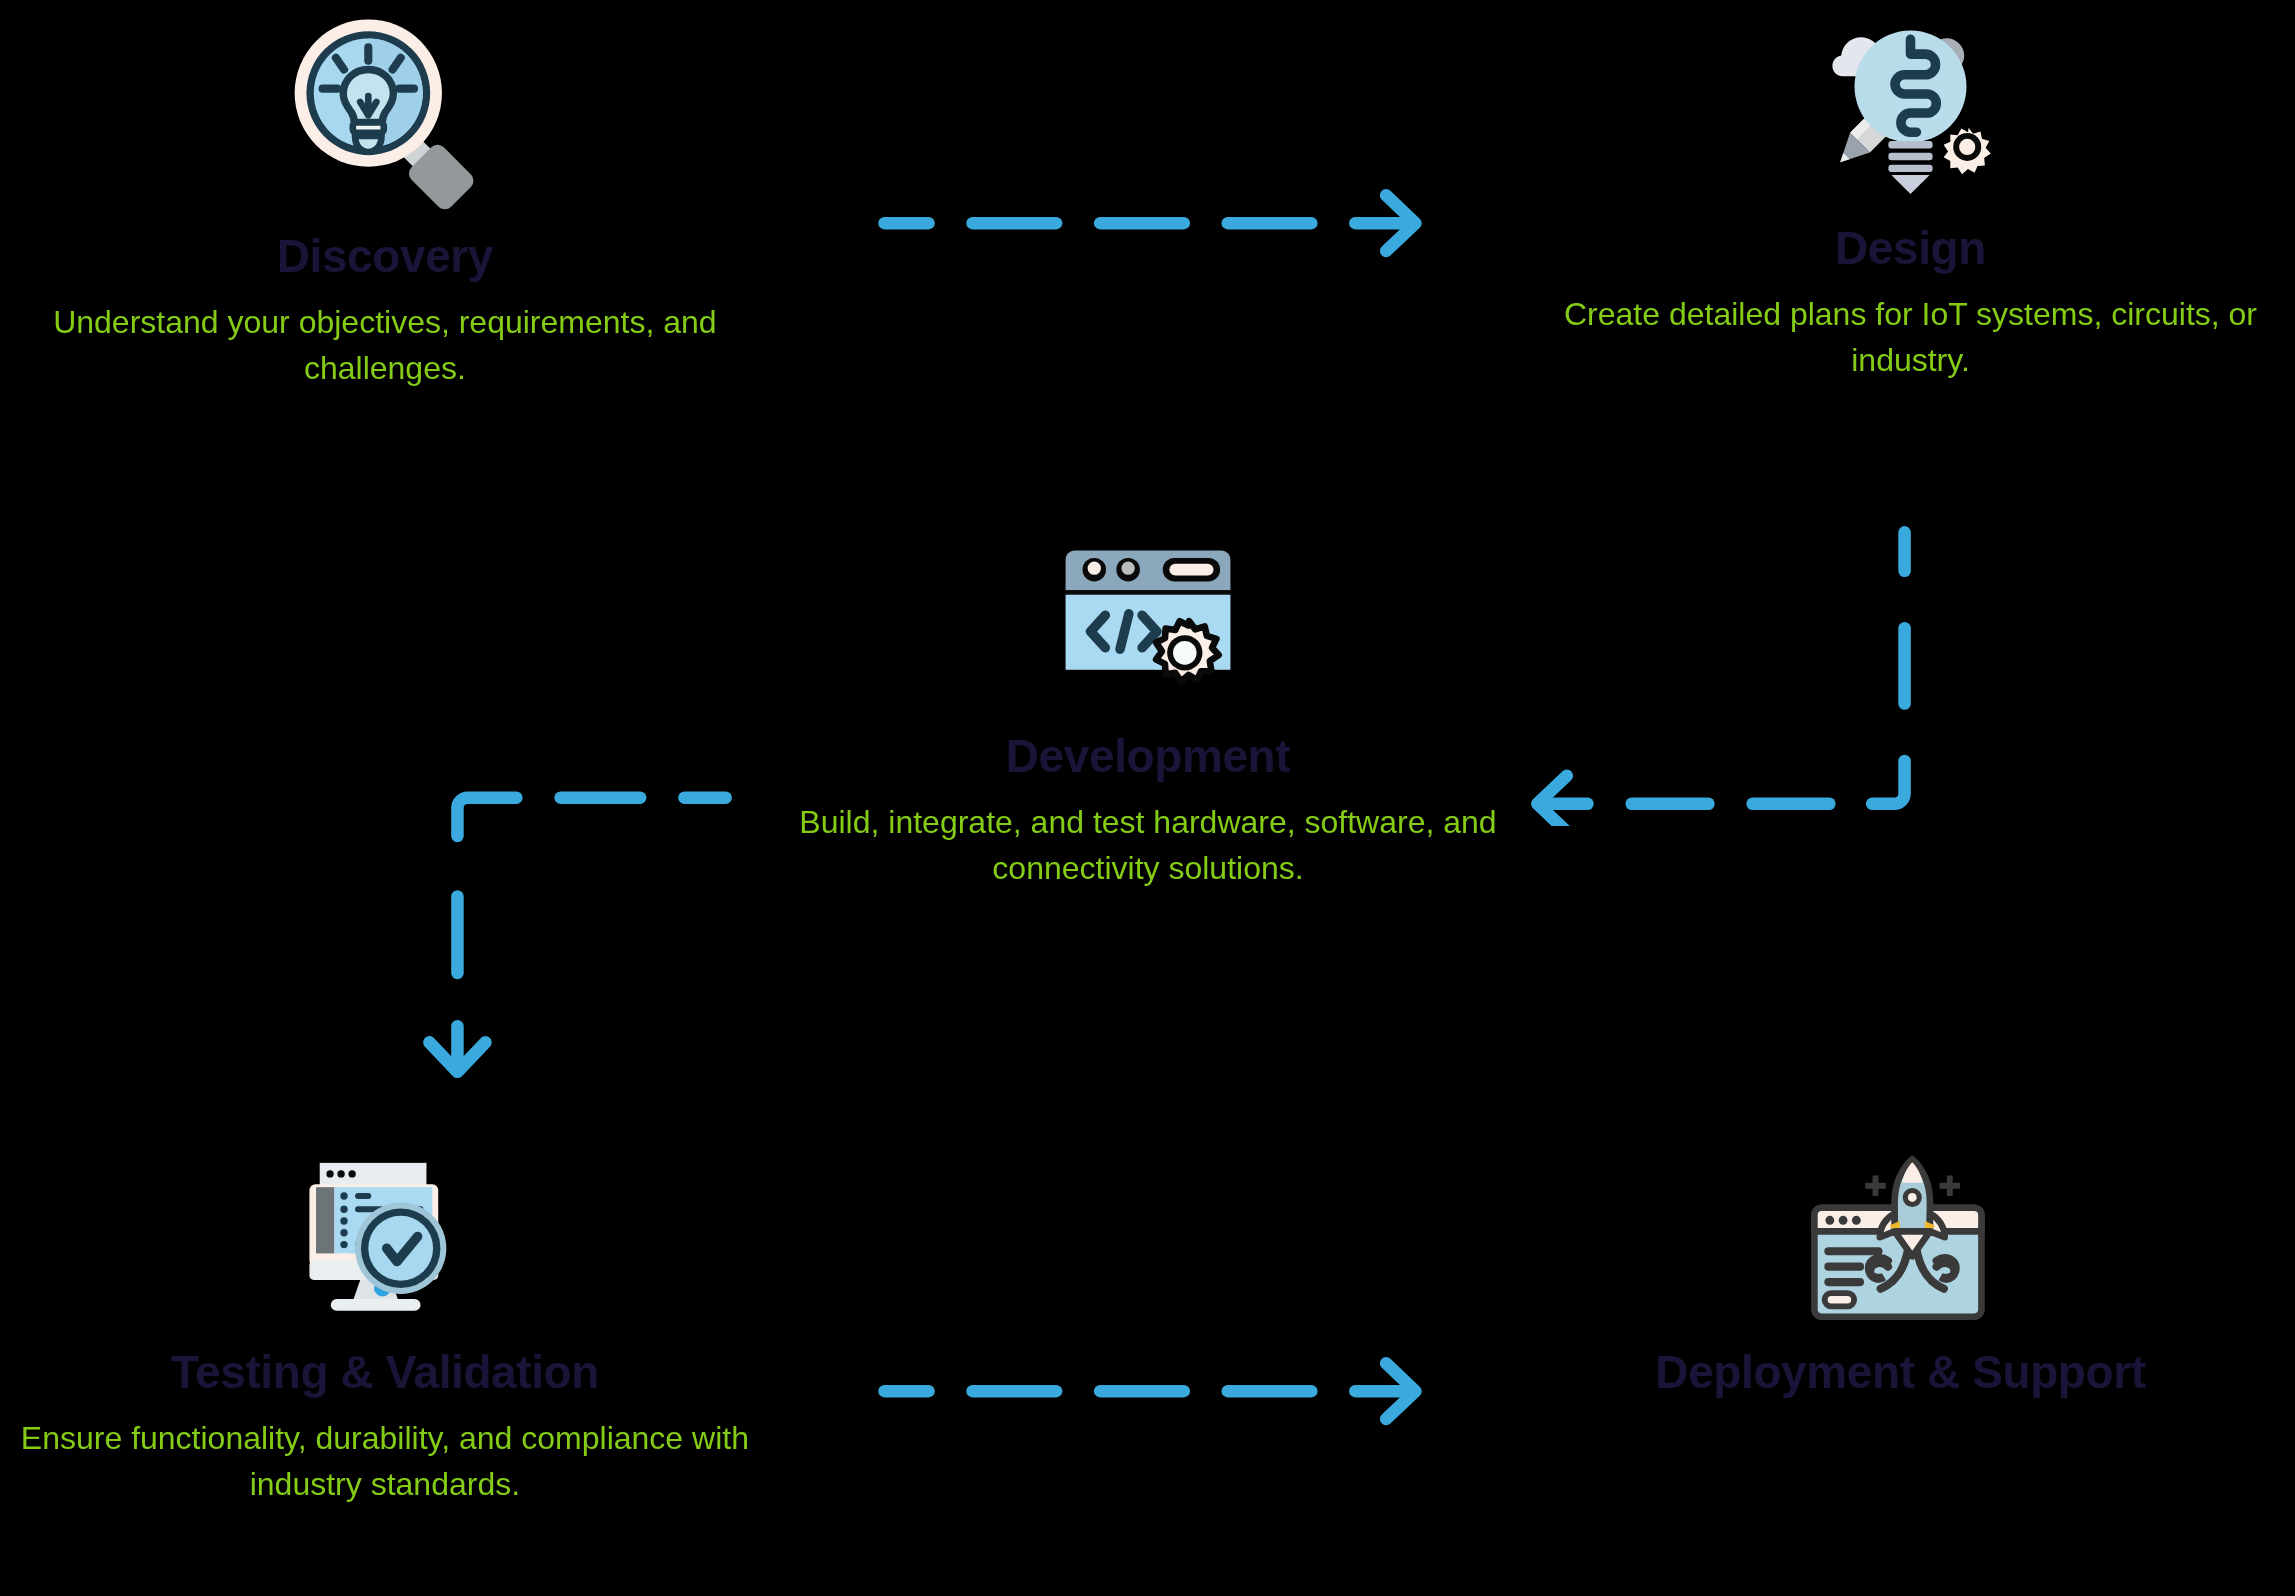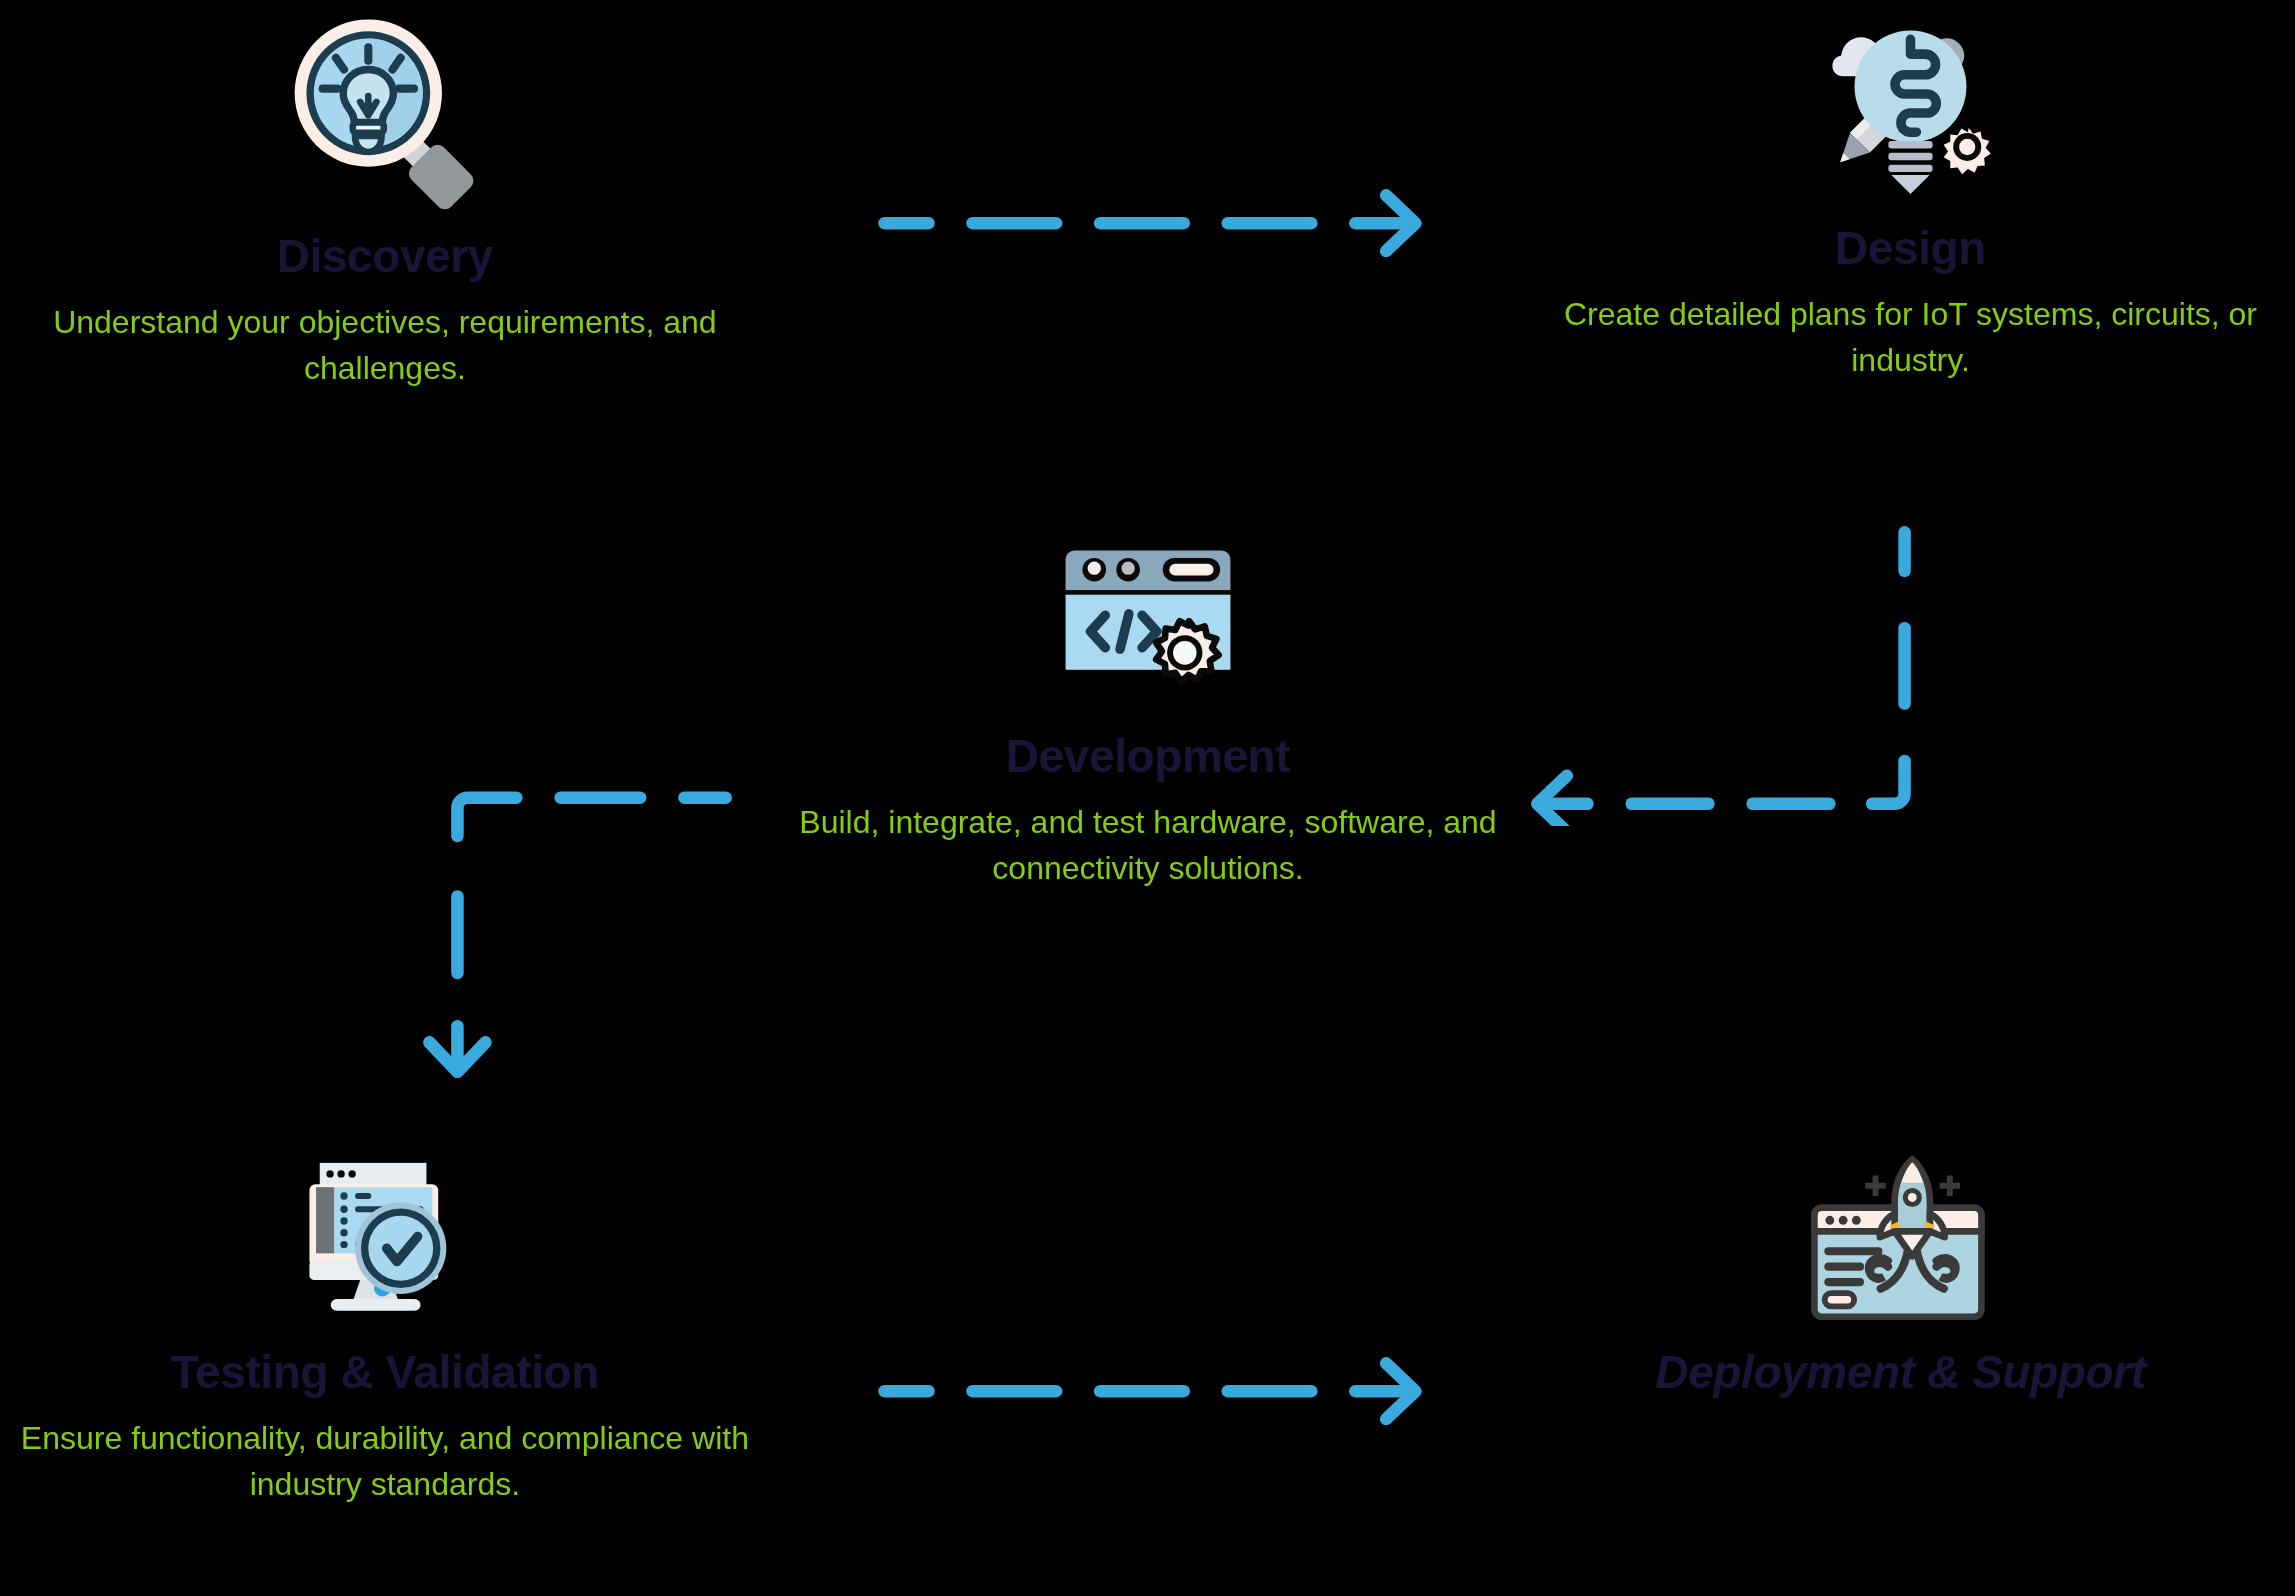--- a/index.html
+++ b/index.html
@@ -21,21 +21,21 @@
   .stage-desc {
     font-size:32px; font-weight:400; color:#84cc16;
     line-height:1.45; margin-top:19px;
   }
 
   
   #card-discovery  { left:18.4px;   top:0px;    width:733px;margin-top:12px; }
   #card-design     { left:1544px; top:4px;    width:733px; }
   #card-development{ left:785px; top:527px;  width:726px; }
   #card-testing    { left:18.4px;   top:1143px; width:733px; }
-  #card-deployment { left:1519px; top:1143px; width:763px;font-style:italic; }
+  #card-deployment { left:1519px; top:1143px; width:763px; }
 
   #card-discovery  .stage-title,
   #card-design     .stage-title,
   #card-testing    .stage-title,
   #card-deployment .stage-title,
   #card-development .stage-title { margin-top:17.7px; }
 
   
   .connector { position:absolute; pointer-events:none; }
 </style>

